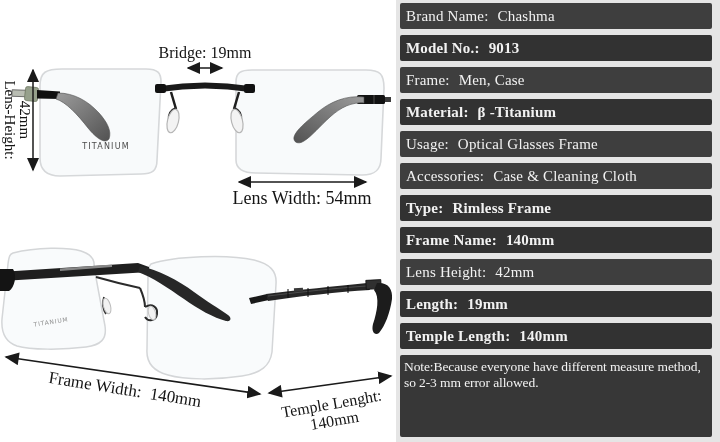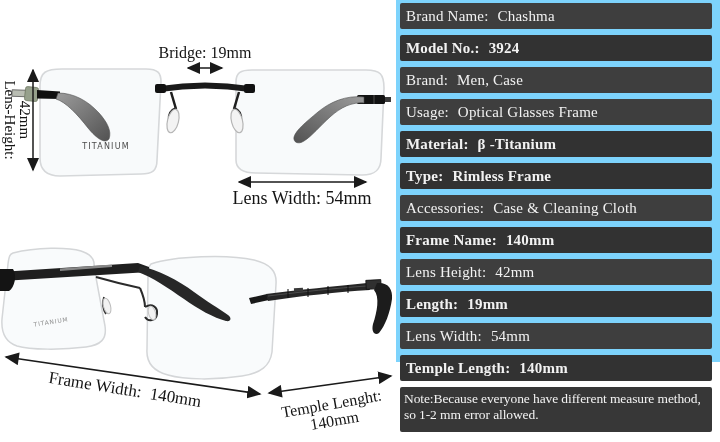--- a/index.html
+++ b/index.html
@@ -25,23 +25,24 @@
     position:absolute;left:80px;top:142px;width:52px;text-align:center;
     font-family:"DejaVu Sans", sans-serif;font-size:8px;letter-spacing:1.2px;color:#4a4a4a;
   }
   .titanium-side{
     position:absolute;left:30px;top:318px;width:42px;text-align:center;
     font-family:"DejaVu Sans", sans-serif;font-size:6px;letter-spacing:0.8px;color:#8f8f8f;
     transform:rotate(-9deg);
   }
   
   .spec-panel{
-    position:absolute;left:396px;top:0;width:324px;height:362px;box-sizing:border-box;
-    background:#7dd3fc;display:flex;flex-direction:column;gap:6px;
+    position:absolute;left:396px;top:0;width:324px;height:442px;box-sizing:border-box;
+    background:#e5e5e5;display:flex;flex-direction:column;gap:6px;
     padding:3px 8px 5px 4px;
+    justify-content:flex-end;
   }
   .spec-row{
     height:26px;flex:0 0 26px;display:flex;align-items:center;
     border-radius:2px;padding:0 6px;
     font-size:15px;color:#f2f2f2;letter-spacing:0.2px;
   }
   .row-light{background:#3e3e3e;}
   .row-dark{background:#323232;font-weight:bold;}
   .spec-row .val{margin-left:9px;}
   .note{
@@ -160,60 +161,56 @@
 </div>
 
 <div class="spec-panel">
 
   <div class="spec-row row-light">
     <span class="lbl">Brand Name:</span>
     <span class="val">Chashma</span>
   </div>
   <div class="spec-row row-dark">
     <span class="lbl">Model No.:</span>
-    <span class="val">3924</span>
-  </div>
-  <div class="spec-row row-light">
-    <span class="lbl">Brand:</span>
+    <span class="val">9013</span>
+  </div>
+  <div class="spec-row row-light">
+    <span class="lbl">Frame:</span>
     <span class="val">Men, Case</span>
+  </div>
+  <div class="spec-row row-dark">
+    <span class="lbl">Material:</span>
+    <span class="val">β -Titanium</span>
   </div>
   <div class="spec-row row-light">
     <span class="lbl">Usage:</span>
     <span class="val">Optical Glasses Frame</span>
   </div>
-  <div class="spec-row row-dark">
-    <span class="lbl">Material:</span>
-    <span class="val">β -Titanium</span>
+  <div class="spec-row row-light">
+    <span class="lbl">Accessories:</span>
+    <span class="val">Case &amp; Cleaning Cloth</span>
   </div>
   <div class="spec-row row-dark">
     <span class="lbl">Type:</span>
     <span class="val">Rimless Frame</span>
   </div>
-  <div class="spec-row row-light">
-    <span class="lbl">Accessories:</span>
-    <span class="val">Case &amp; Cleaning Cloth</span>
-  </div>
   <div class="spec-row row-dark">
     <span class="lbl">Frame Name:</span>
     <span class="val">140mm</span>
   </div>
   <div class="spec-row row-light">
     <span class="lbl">Lens Height:</span>
     <span class="val">42mm</span>
   </div>
   <div class="spec-row row-dark">
     <span class="lbl">Length:</span>
     <span class="val">19mm</span>
   </div>
-  <div class="spec-row row-light">
-    <span class="lbl">Lens Width:</span>
-    <span class="val">54mm</span>
-  </div>
   <div class="spec-row row-dark">
     <span class="lbl">Temple Length:</span>
     <span class="val">140mm</span>
   </div>
 
   <div class="note">
     <div>Note:Because everyone have different measure method,</div>
-    <div>so 1-2 mm error allowed.</div>
+    <div>so 2-3 mm error allowed.</div>
   </div>
 </div>
 
 </body></html>

